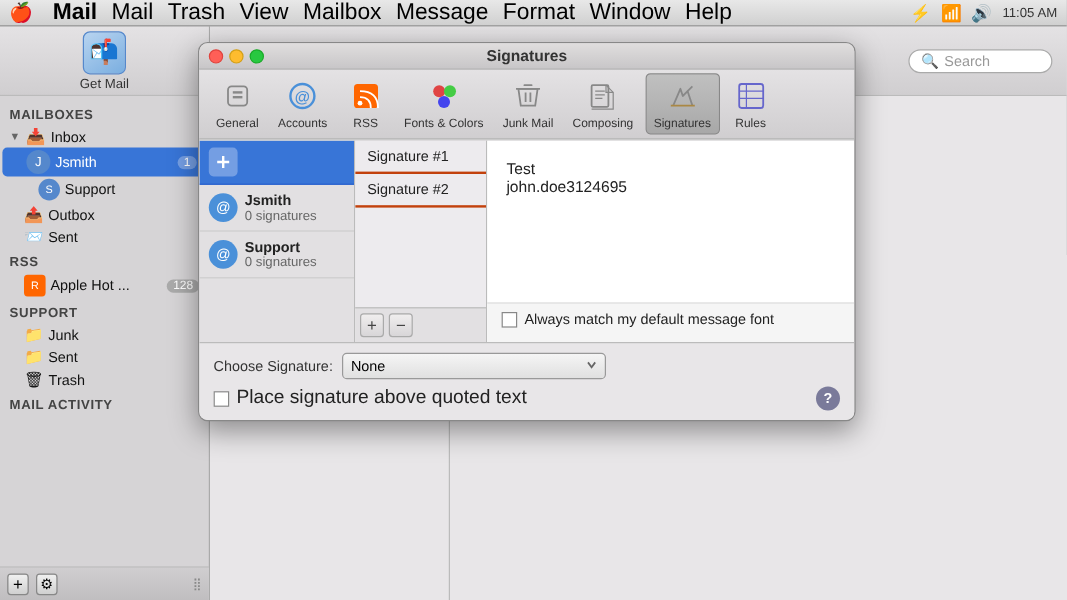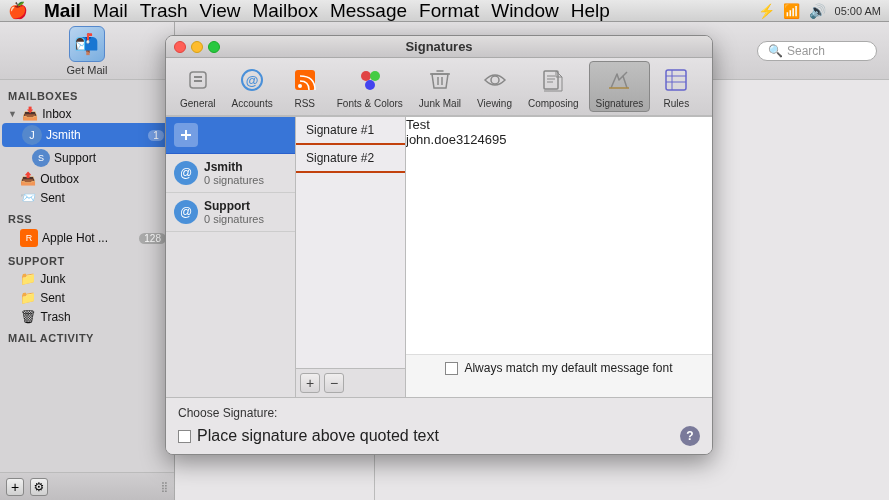--- a/index.html
+++ b/index.html
@@ -148,21 +148,21 @@
       padding: 0 6px;
       gap: 6px;
     }
 
     
     .signatures-modal {
       position: absolute;
       top: 35px;
       left: 165px;
       width: 548px;
-      height: 420px;
+      height: 316px;
       background: #e8e6e8;
       border-radius: 8px;
       border: 1px solid #888;
       box-shadow: 0 8px 24px rgba(0,0,0,0.4);
       display: flex;
       flex-direction: column;
       z-index: 50;
       overflow: hidden;
     }
 
@@ -314,21 +314,21 @@
     .col-sigs-footer {
       padding: 4px;
       background: #e2e0e2;
       border-top: 1px solid #bbb;
       display: flex;
       gap: 4px;
     }
 
     .preview-inner {
       flex: 1;
-      padding: 0;
+      padding: 16px;
       overflow-y: auto;
     }
     .preview-bottom {
       border-top: 1px solid #ddd;
       padding: 6px 12px;
       background: #f5f5f5;
     }
   </style>
 </head>
 <body>
@@ -341,21 +341,21 @@
   <span class="menubar-item">View</span>
   <span class="menubar-item">Mailbox</span>
   <span class="menubar-item">Message</span>
   <span class="menubar-item">Format</span>
   <span class="menubar-item">Window</span>
   <span class="menubar-item">Help</span>
   <div style="margin-left:auto; display:flex; gap:8px; align-items:center;">
     <span style="font-size:14px;">⚡</span>
     <span style="font-size:14px;">📶</span>
     <span style="font-size:14px;">🔊</span>
-    <span style="font-size:11px; color:#333;">05:00 AM</span>
+    <span style="font-size:11px; color:#333;">11:05 AM</span>
   </div>
 </div>
 
 <div class="mail-window">
 
   <div class="mail-toolbar">
     <div class="get-mail-btn">
       <div class="get-mail-icon">📬</div>
       <span class="get-mail-label">Get Mail</span>
     </div>
@@ -519,29 +519,20 @@
           <path d="M6 8 L22 8 L20 22 L8 22 Z" fill="none" stroke="#888" stroke-width="1.5"></path>
           <path d="M4 8 L24 8" stroke="#888" stroke-width="1.5"></path>
           <path d="M11 5 L17 5" stroke="#888" stroke-width="1.5" stroke-linecap="round"></path>
           <line x1="12" y1="11" x2="12" y2="19" stroke="#888" stroke-width="1.5"></line>
           <line x1="16" y1="11" x2="16" y2="19" stroke="#888" stroke-width="1.5"></line>
         </svg>
       </div>
       <span class="tb-label">Junk Mail</span>
     </div>
 
-    <div class="toolbar-btn">
-      <div class="tb-icon">
-        <svg width="28" height="28" viewBox="0 0 28 28">
-          <path d="M4 14 Q14 4 24 14 Q14 24 4 14Z" fill="none" stroke="#888" stroke-width="1.5"></path>
-          <circle cx="14" cy="14" r="4" fill="none" stroke="#888" stroke-width="1.5"></circle>
-        </svg>
-      </div>
-      <span class="tb-label">Viewing</span>
-    </div>
 
     <div class="toolbar-btn">
       <div class="tb-icon">
         <svg width="28" height="28" viewBox="0 0 28 28">
           <rect x="5" y="5" width="14" height="18" rx="1" fill="none" stroke="#888" stroke-width="1.5"></rect>
           <path d="M17 5 L23 11 L23 25 L5 25" fill="none" stroke="#888" stroke-width="1"></path>
           <path d="M17 5 L17 11 L23 11" fill="none" stroke="#888" stroke-width="1"></path>
           <line x1="8" y1="10" x2="16" y2="10" stroke="#888" stroke-width="1"></line>
           <line x1="8" y1="13" x2="16" y2="13" stroke="#888" stroke-width="1"></line>
           <line x1="8" y1="16" x2="14" y2="16" stroke="#888" stroke-width="1"></line>
@@ -621,34 +612,42 @@
           <div class="add-remove-btn">−</div>
         </div>
       </div>
 
       <div class="col-preview">
         <div class="preview-inner">
           <div style="font-size:13px;color:#222;">Test</div>
           <div style="font-size:13px;color:#222;">john.doe3124695</div>
         </div>
         <div class="preview-bottom">
-          <div style="display:flex;align-items:center;gap:6px;margin-bottom:16px;justify-content:center;">
+          <div style="display:flex;align-items:center;gap:6px;margin-bottom:6px;">
             <div class="sig-checkbox">
               
             </div>
             <span style="font-size:12px;color:#222;">Always match my default message font</span>
           </div>
         </div>
       </div>
     </div>
 
     <div style="padding:8px 12px;background:#e8e6e8;border-top:1px solid #bbb;display:flex;flex-direction:column;gap:6px;text-align:right;">
 
       <div style="display:flex;align-items:center;gap:8px;">
         <span style="font-size:12px;color:#333;white-space:nowrap;">Choose Signature:</span>
+        <div style="flex:1;max-width:220px;height:22px;background:linear-gradient(to bottom,#f5f5f5,#e0e0e0);border:1px solid #999;border-radius:4px;padding:0 6px;font-size:12px;display:flex;align-items:center;justify-content:space-between;cursor:pointer;">
+          <span>None</span>
+          <span>
+            <svg width="10" height="10" viewBox="0 0 10 10">
+                <path d="M2 3 L5 7 L8 3" fill="none" stroke="#666" stroke-width="1.5"></path>
+              </svg>
+          </span>
+        </div>
       </div>
 
       <div style="display:flex;align-items:center;gap:6px;">
         <div class="sig-checkbox"></div>
         <span style="font-size:16px;color:#222;">Place signature above quoted text</span>
         <div style="width:20px;height:20px;background:#7a7a9a;border-radius:50%;display:flex;align-items:center;justify-content:center;color:white;font-size:12px;font-weight:bold;margin-left:auto;cursor:pointer;">?</div>
       </div>
 
     </div>
   </div>

